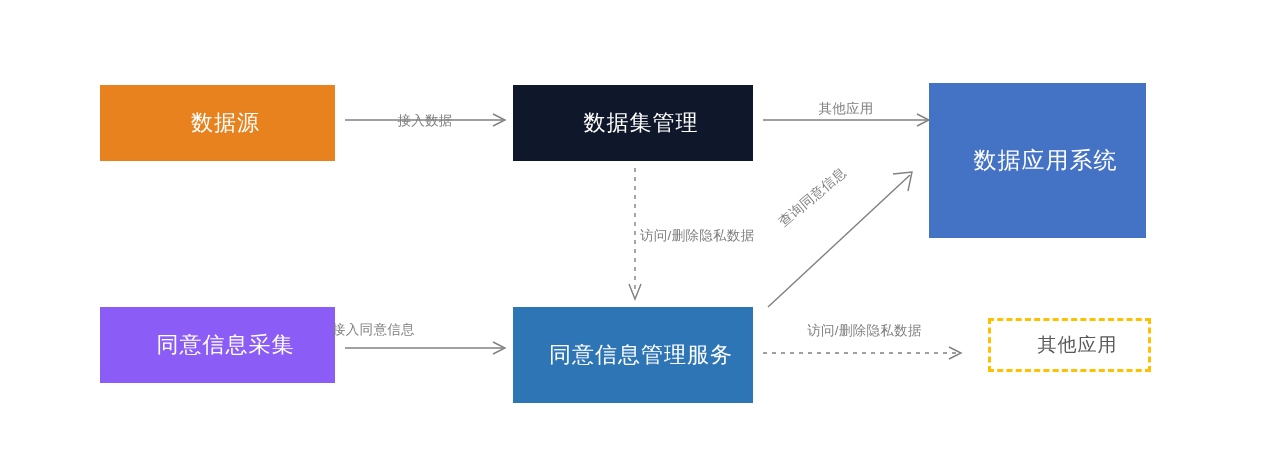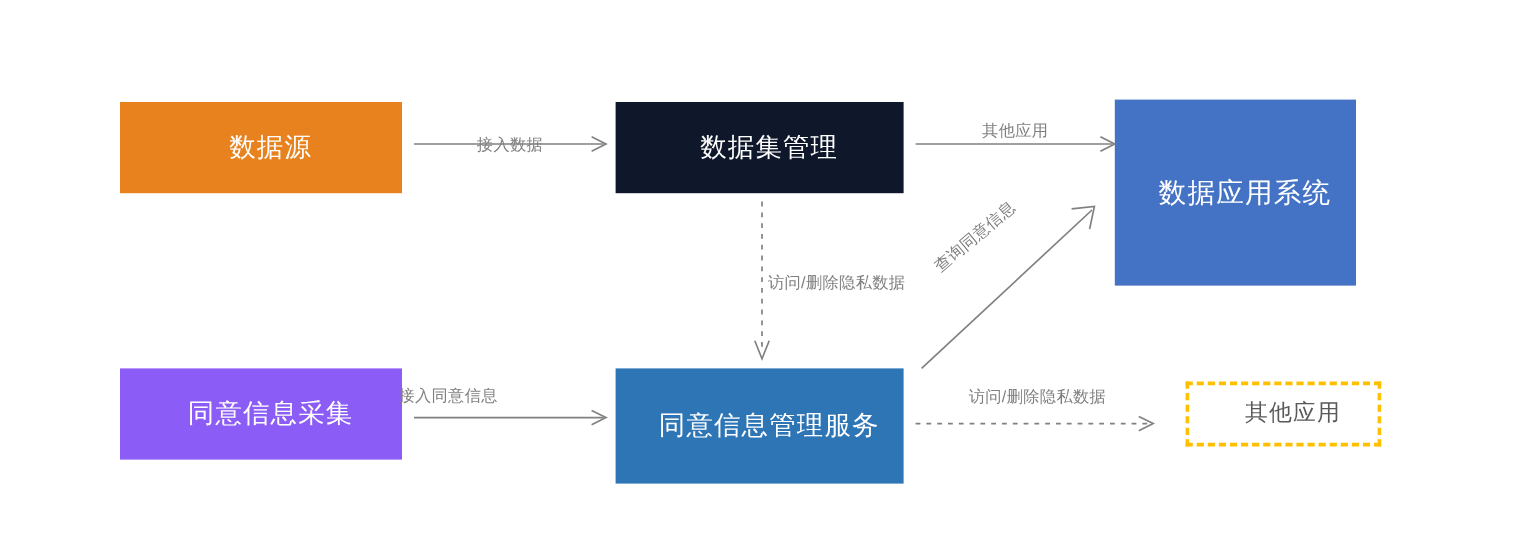--- a/index.html
+++ b/index.html
@@ -35,21 +35,21 @@
   .skin-solid-darkblue{ background:#4472C4; color:#ffffff; }
   .skin-dashed-amber{
     background:#ffffff;
     color:#595959;
     border:3px dashed #FFC000;
   }
 
   
   #node-data-source      { left:100px; top:85px;  width:235px; height:76px;  font-size:22px; }
   #node-dataset-mgmt     { left:513px; top:85px;  width:240px; height:76px;  font-size:22px; }
-  #node-data-app-system  { left:929px; top:83px;  width:201px; height:155px; font-size:23px; }
+  #node-data-app-system  { left:929px; top:83px;  width:217px; height:155px; font-size:23px; }
   #node-consent-collect  { left:100px; top:307px; width:235px; height:76px;  font-size:22px; }
   #node-consent-service  { left:513px; top:307px; width:240px; height:96px;  font-size:22px; }
   #node-other-apps       { left:988px; top:318px; width:163px; height:54px;  font-size:19px; }
 
   
   .edge{ position:absolute; }
   .edge svg{ display:block; overflow:visible; }
 
   .edge-label{
     position:absolute;

